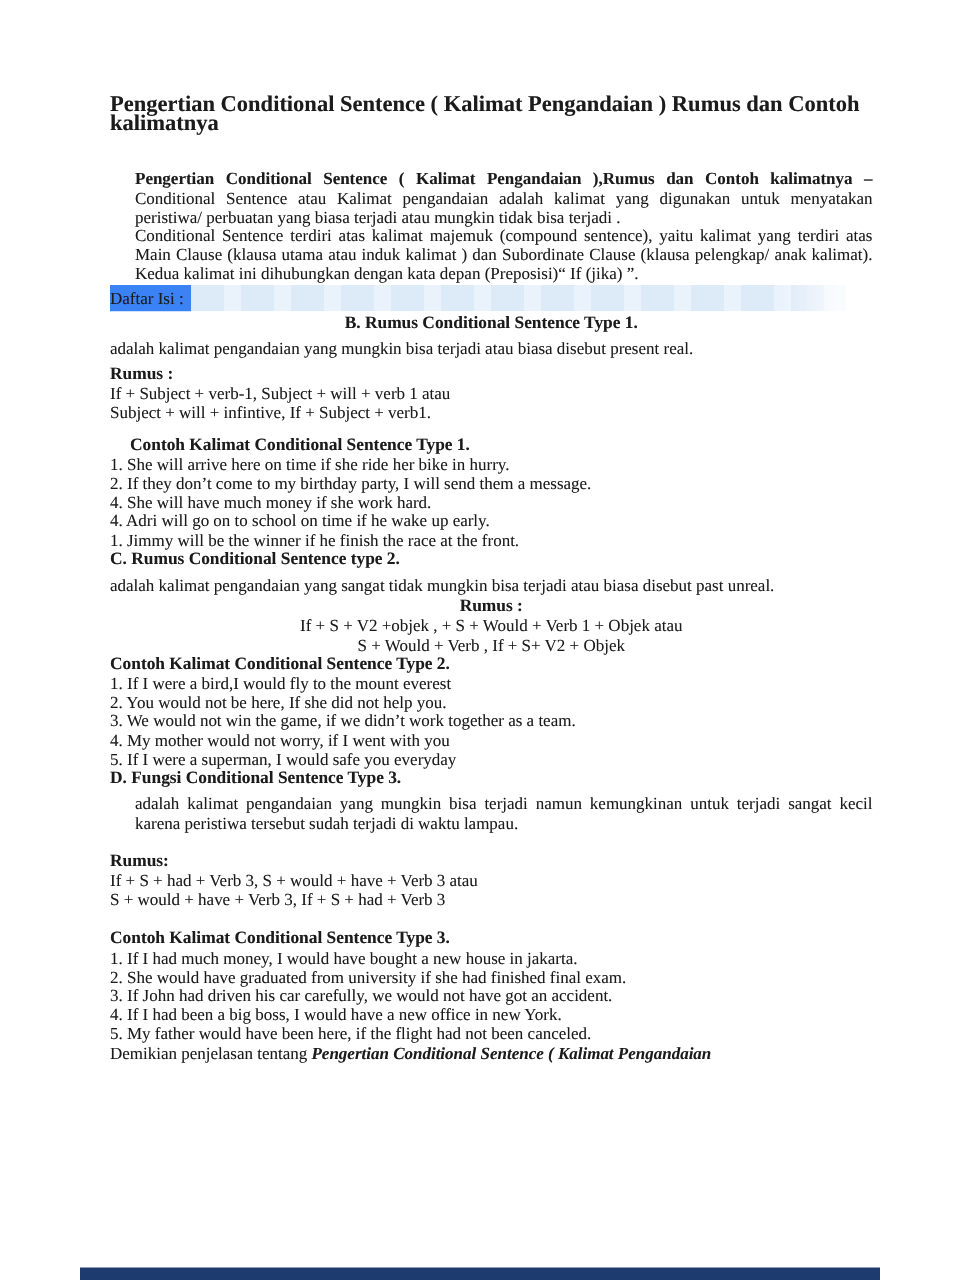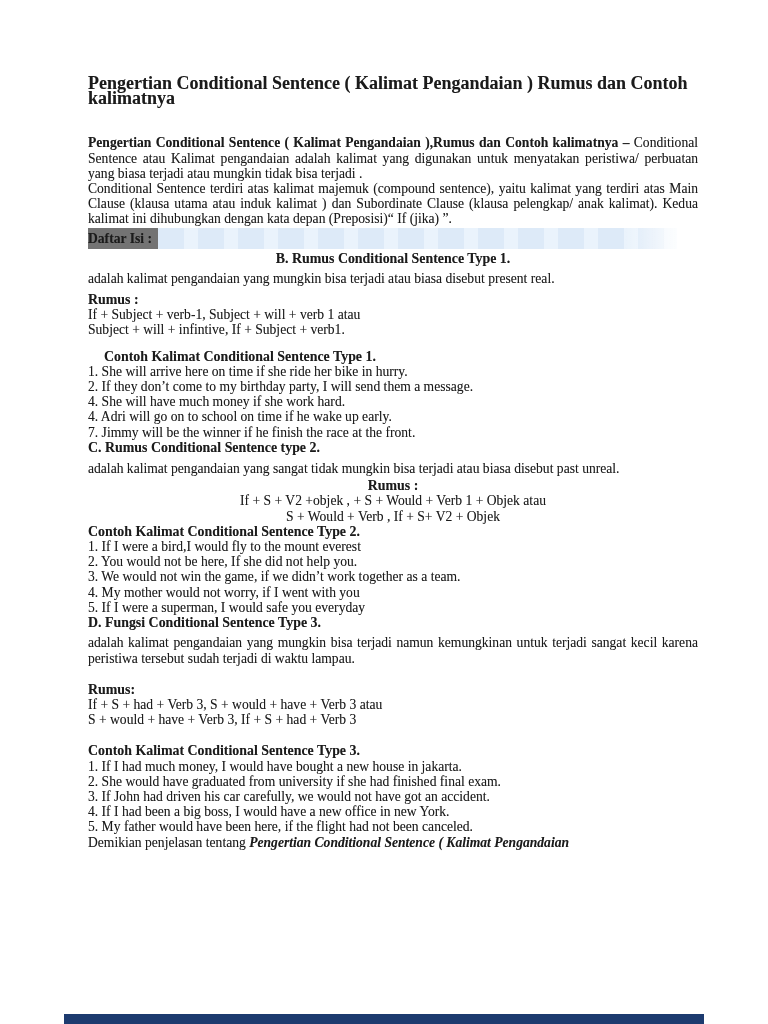--- a/index.html
+++ b/index.html
@@ -12,31 +12,31 @@
     color:var(--text,#1b1b1b);
   }
   .content{
     position:absolute;left:88px;top:76px;width:610px;
     font-size:13.6px;line-height:15.2px;
     text-shadow:0 0 .5px rgba(25,25,25,.35);
   }
   p{margin:0;}
   .b{font-weight:bold;}
   .bi{font-weight:bold;font-style:italic;}
-  .just{text-align:justify;}
+  .just{text-align:justify;margin-left:20px;}
   .title{font-weight:bold;font-size:18px;margin:0 0 29px 0;}
   .h{font-weight:bold;font-size:13.9px;}
   .mt1{margin-top:16px;}
   .mt2{margin-top:2px;text-align:center;}
   .mt5{margin-top:5px;}
   .mt6{margin-top:6px;}
   .mt11{margin-top:11px;margin-left:16px;}
   .mt16{margin-top:16px;}
   .daftar-row{display:flex;align-items:stretch;height:21px;margin-top:1px;}
-  .daftar-label{white-space:nowrap;line-height:21px;padding-right:6px;background:#737373;font-weight:bold;}
+  .daftar-label{white-space:nowrap;line-height:21px;padding-right:6px;background:#3b82f6;}
   .daftar-band{
     flex:1;margin-right:21px;border-radius:1px;
     background:
       linear-gradient(90deg, rgba(255,255,255,0) 90%, rgba(255,255,255,.85) 100%),
       repeating-linear-gradient(90deg, var(--highlight_stripe,#ddeaf8) 0 26px, var(--highlight,#eaf3fc) 26px 40px);
   }
   .next-bar{
     position:absolute;left:64px;top:1014px;width:640px;height:10px;
     background:var(--bar,#1d3b6f);
   }
@@ -65,21 +65,21 @@
       <p>If + Subject + verb-1, Subject + will +  verb 1 atau</p>
       <p>Subject + will + infintive, If + Subject + verb1.</p>
     </div>
 
     <p class="h mt11">Contoh Kalimat Conditional Sentence Type 1.</p>
     <div>
       <p>1. She will arrive here on time if she ride her bike in hurry.</p>
       <p>2. If they don’t come to my birthday party, I will send them a message.</p>
       <p>4. She will have much money if she work hard.</p>
       <p>4. Adri will go on to school on time if he wake up early.</p>
-      <p>7. Jimmy will be the winner if he finish the race at the front.</p>
+      <p>1. Jimmy will be the winner if he finish the race at the front.</p>
     </div>
 
     <p class="h">C. Rumus Conditional Sentence type 2.</p>
     <p class="mt6">adalah kalimat pengandaian yang sangat tidak mungkin bisa terjadi atau biasa disebut past  unreal.</p>
     <div class="mt2">
       <p class="h">Rumus :</p>
       <p>If  +  S + V2 +objek ,  +  S + Would + Verb 1 + Objek  atau</p>
       <p>S + Would + Verb , If +  S+ V2 + Objek</p>
     </div>
 

